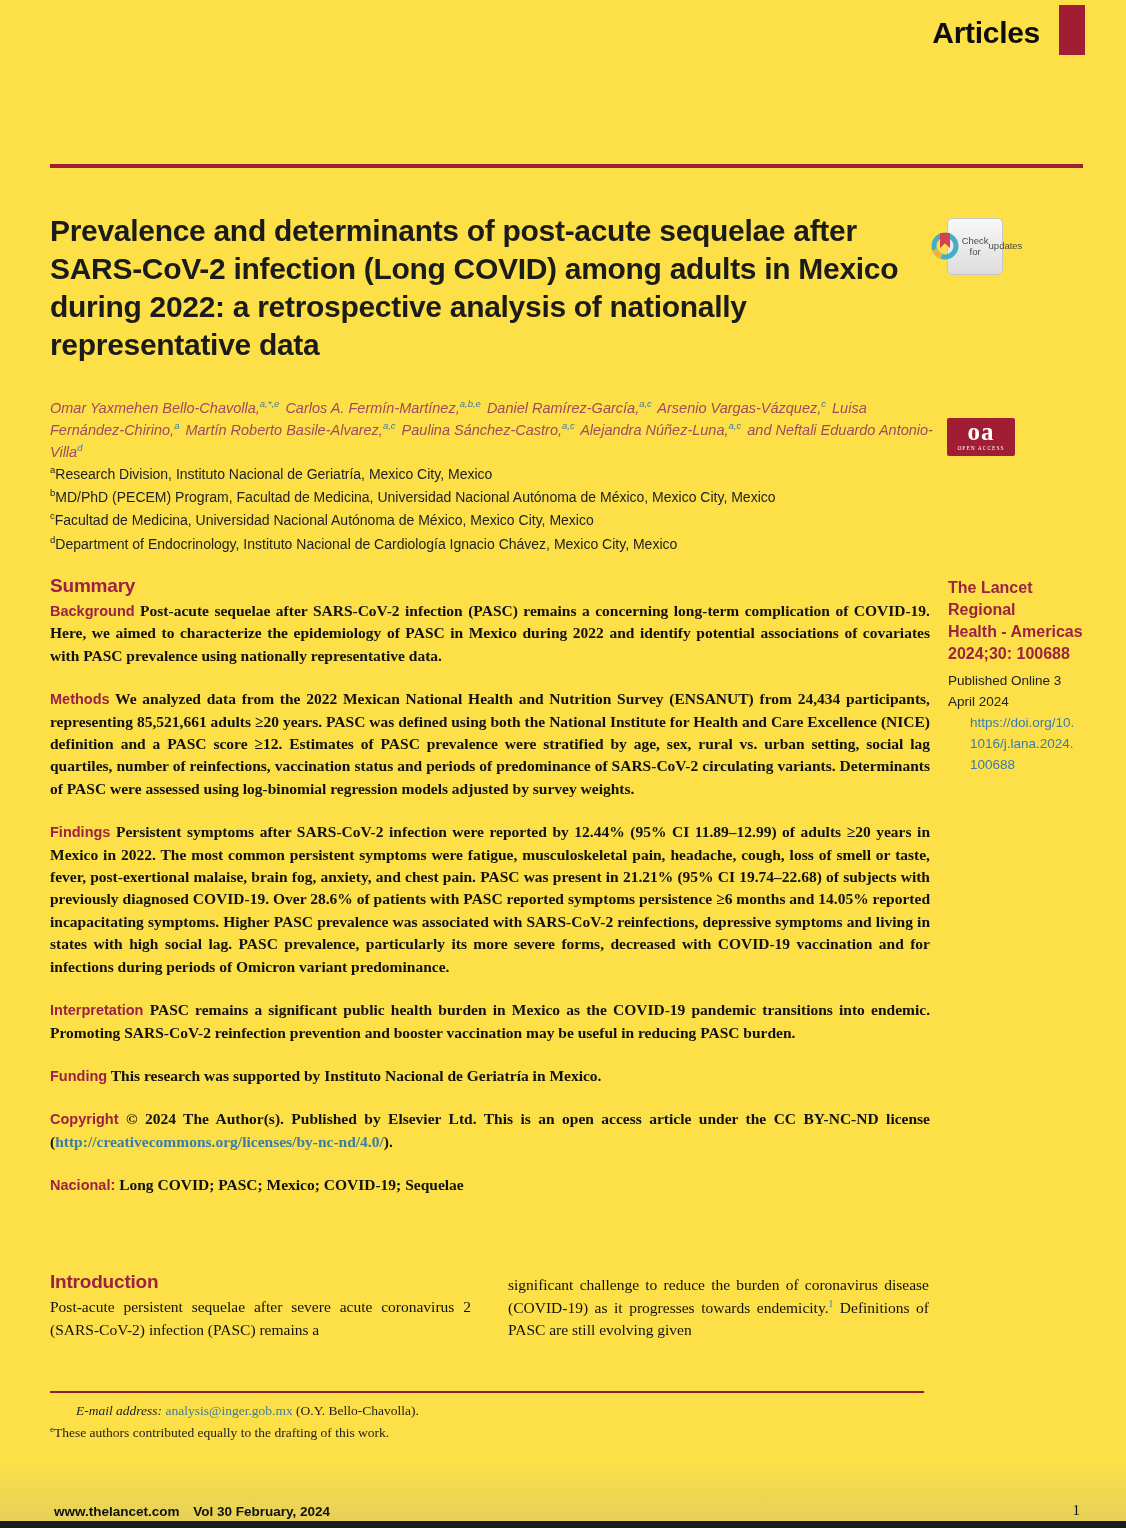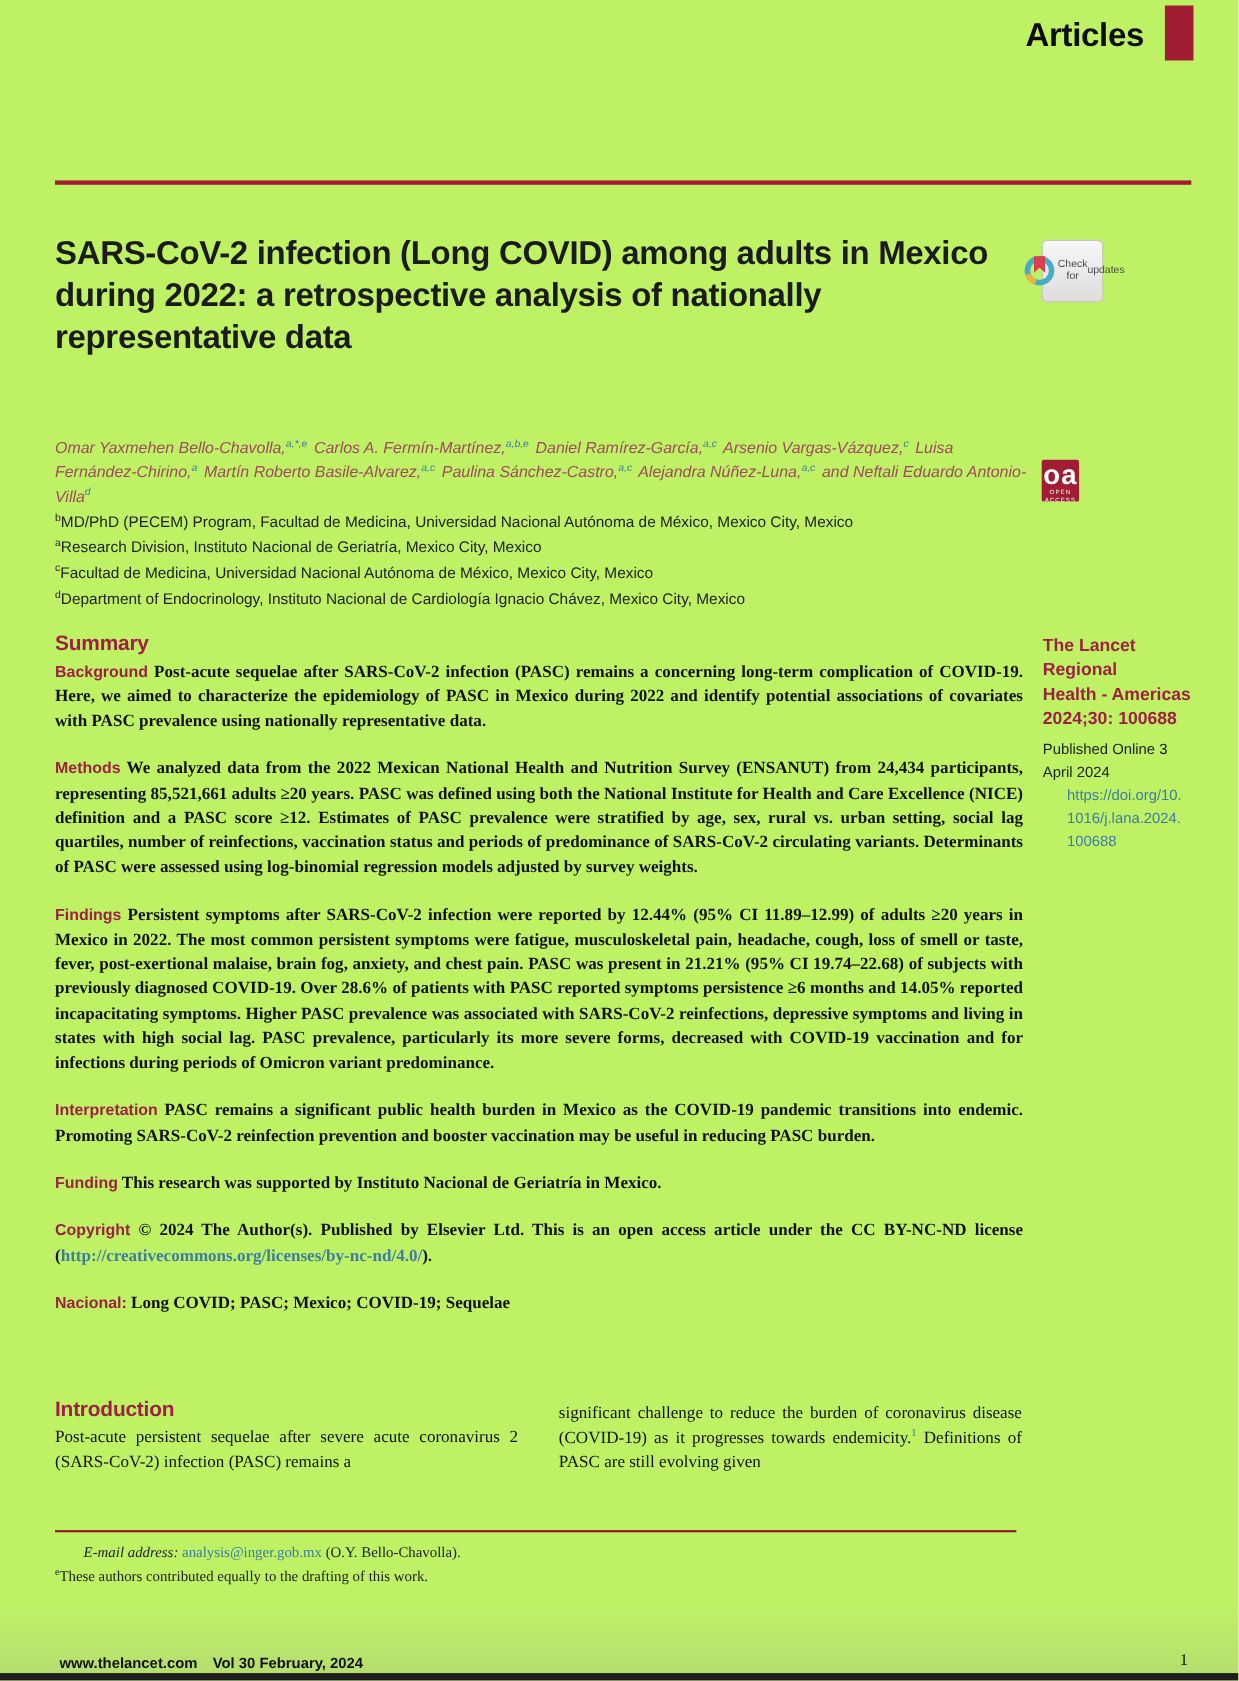--- a/index.html
+++ b/index.html
@@ -1,21 +1,21 @@
 <!DOCTYPE html>
 <html><head>
 <meta charset="utf-8">
 <style>
   * { margin: 0; padding: 0; box-sizing: border-box; }
   html, body { background: #ffffff; }
   .page {
     position: relative;
     width: 1126px;
     height: 1528px;
-    background: #bef264;
+    background: #fde047;
     font-family: "Liberation Serif", serif;
     color: #1a1a1a;
     overflow: hidden;
   }
 
   
   .banner-label {
     position: absolute; top: 16px; right: 86px;
     font-family: "Liberation Sans", sans-serif;
     font-size: 30px; font-weight: bold; color: #0d0d0d;
@@ -67,23 +67,23 @@
     border: 1px solid #c6c6c6; border-radius: 5px;
     display: flex; align-items: center;
     justify-content: center; cursor: pointer;
   }
   .check-badge .cb-text {
     font-family: "Liberation Sans", sans-serif;
     font-size: 9.5px; line-height: 10.5px; color: #4a4a4a; text-align: center;
   }
   .oa-badge {
     position: absolute; left: 947px; top: 418px;
-    width: 34px; height: 38px; background: #A01D33; border-radius: 2px;
+    width: 68px; height: 38px; background: #A01D33; border-radius: 2px;
     color: #ffffff; text-align: center;
-    font-family: Liberation Sans, sans-serif;
+    font-family: Liberation Serif, serif;
   }
   .oa-badge .oa-abbr {
     display: block; font-size: 25px; font-weight: bold;
     line-height: 26px; letter-spacing: 1px; margin-top: 1px;
   }
   .oa-badge .oa-label {
     display: block; font-size: 5.5px; letter-spacing: 1px; line-height: 7px;
   }
 
   
@@ -175,20 +175,21 @@
 </head>
 <body>
 
 <div class="page">
 
   <div class="banner-label">Articles</div>
   <div class="banner-block"></div>
   <div class="top-rule"></div>
 
   <h1 class="title">
+    <span class="t-line">Prevalence and determinants of post-acute sequelae after</span>
     <span class="t-line">SARS-CoV-2 infection (Long COVID) among adults in Mexico</span>
     <span class="t-line">during 2022: a retrospective analysis of nationally</span>
     <span class="t-line">representative data</span>
   </h1>
 
   <div class="check-badge">
     <span style="line-height:0;">
       <svg width="34" height="32" viewBox="0 0 34 32">
         <circle cx="17" cy="15" r="11" fill="none" stroke="#45AEC4" stroke-width="5"></circle>
         <path d="M 6.6 18.5 A 11 11 0 0 0 13.5 25.5" fill="none" stroke="#F2B33D" stroke-width="5"></path>
@@ -205,22 +206,22 @@
     <span class="author"><span>Daniel Ramírez-García,</span><sup>a,c</sup></span>
     <span class="author"><span>Arsenio Vargas-Vázquez,</span><sup>c</sup></span>
     <span class="author"><span>Luisa Fernández-Chirino,</span><sup>a</sup></span>
     <span class="author"><span>Martín Roberto Basile-Alvarez,</span><sup>a,c</sup></span>
     <span class="author"><span>Paulina Sánchez-Castro,</span><sup>a,c</sup></span>
     <span class="author"><span>Alejandra Núñez-Luna,</span><sup>a,c</sup></span>
     <span class="author"><span>and Neftali Eduardo Antonio-Villa</span><sup>d</sup></span>
   </div>
 
   <div class="affiliations">
+    <span class="aff-line"><sup>a</sup><span>Research Division, Instituto Nacional de Geriatría, Mexico City, Mexico</span></span>
     <span class="aff-line"><sup>b</sup><span>MD/PhD (PECEM) Program, Facultad de Medicina, Universidad Nacional Autónoma de México, Mexico City, Mexico</span></span>
-    <span class="aff-line"><sup>a</sup><span>Research Division, Instituto Nacional de Geriatría, Mexico City, Mexico</span></span>
     <span class="aff-line"><sup>c</sup><span>Facultad de Medicina, Universidad Nacional Autónoma de México, Mexico City, Mexico</span></span>
     <span class="aff-line"><sup>d</sup><span>Department of Endocrinology, Instituto Nacional de Cardiología Ignacio Chávez, Mexico City, Mexico</span></span>
   </div>
 
   <div class="oa-badge">
     <span class="oa-abbr">oa</span>
     <span class="oa-label">OPEN ACCESS</span>
   </div>
 
   <div class="summary">

